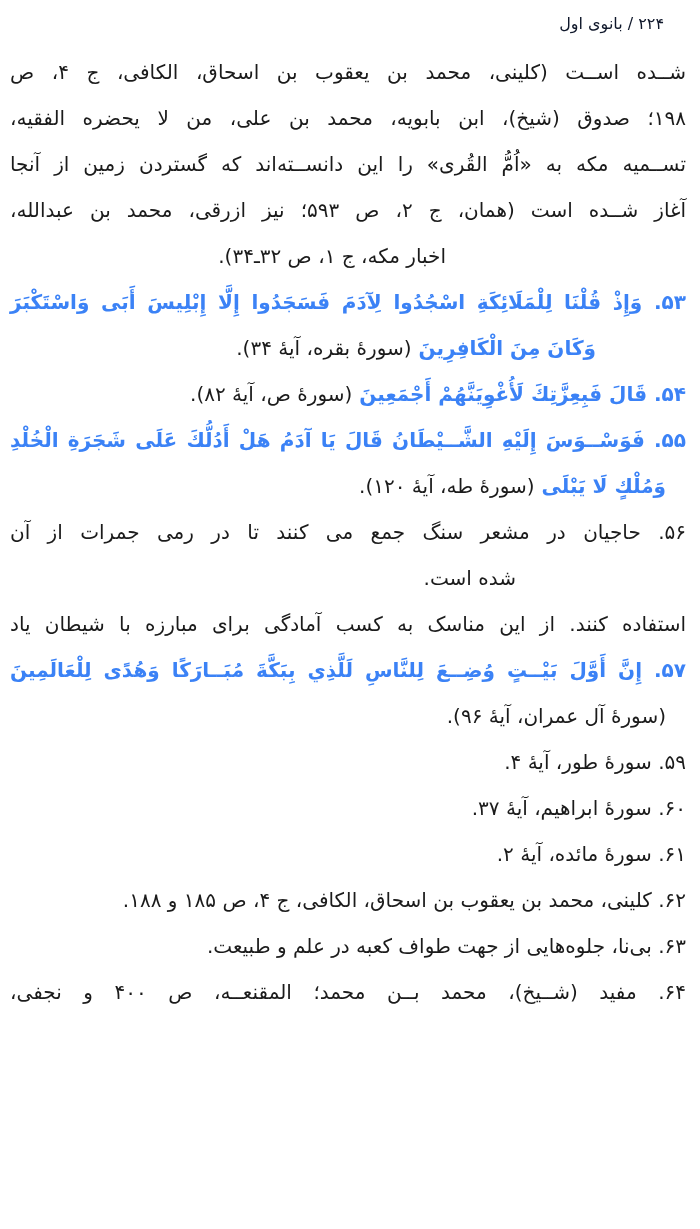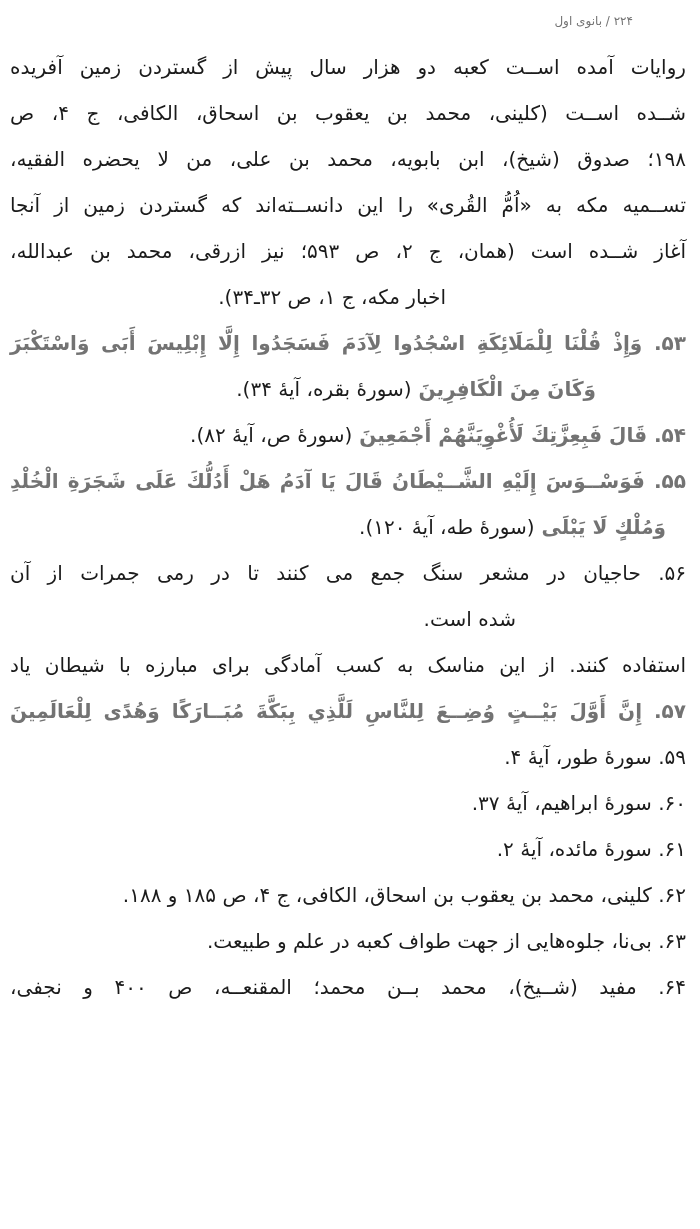--- a/index.html
+++ b/index.html
@@ -11,24 +11,24 @@
     position: relative;
     width: 700px;
     height: 1229px;
     background: #ffffff;
     overflow: hidden;
     font-family: "DejaVu Sans", sans-serif;
     color: #1b1b1b;
     direction: rtl;
   }
   .header {
-    margin: 14px 67px 0 0;
+    margin: 14px 36px 0 0;
     text-align: right;
-    font-size: 12px;
-    color: #737373;
+    font-size: 16px;
+    color: #0f172a;
   }
   .body {
     margin-top: 16px;
     padding: 0 14px 0 10px;
   }
   .line {
     direction: rtl;
     unicode-bidi: plaintext;
     font-size: 20px;
     line-height: 46px;
@@ -36,49 +36,49 @@
   }
   .just {
     text-align: justify;
     text-align-last: justify;
   }
   .end {
     text-align: right;
   }
   .verse {
     font-weight: 700;
-    color: #737373;
+    color: #3b82f6;
   }
   .plain {
     font-weight: 400;
   }
 </style>
 </head>
 <body>
 
 <div class="page">
   <div class="header">
     <span>۲۲۴ / بانوی اول</span>
   </div>
   <div class="body" id="body-lines">
-      <div class="line just"><span class="plain">روایات آمده اســت کعبه دو هزار سال پیش از گستردن زمین آفریده</span></div>
       <div class="line just"><span class="plain">شــده اســت (کلینی، محمد بن یعقوب بن اسحاق، الکافی، ج ۴، ص</span></div>
       <div class="line just"><span class="plain">۱۹۸؛ صدوق (شیخ)، ابن بابویه، محمد بن علی، من لا یحضره الفقیه،</span></div>
       <div class="line just"><span class="plain">تســمیه مکه به «اُمُّ القُری» را این دانســته‌اند که گستردن زمین از آنجا</span></div>
       <div class="line just"><span class="plain">آغاز شــده است (همان، ج ۲، ص ۵۹۳؛ نیز ازرقی، محمد بن عبدالله،</span></div>
       <div class="line end" style="padding-right: 240px;"><span class="plain">اخبار مکه، ج ۱، ص ۳۲ـ۳۴).</span></div>
       <div class="line just"><span class="verse">۵۳. وَإِذْ قُلْنَا لِلْمَلَائِكَةِ اسْجُدُوا لِآدَمَ فَسَجَدُوا إِلَّا إِبْلِيسَ أَبَى وَاسْتَكْبَرَ</span></div>
       <div class="line end" style="padding-right: 90px;"><span class="verse">وَكَانَ مِنَ الْكَافِرِينَ </span><span class="plain">(سورهٔ بقره، آیهٔ ۳۴).</span></div>
       <div class="line end"><span class="verse">۵۴. قَالَ فَبِعِزَّتِكَ لَأُغْوِيَنَّهُمْ أَجْمَعِينَ </span><span class="plain">(سورهٔ ص، آیهٔ ۸۲).</span></div>
       <div class="line just"><span class="verse">۵۵. فَوَسْــوَسَ إِلَيْهِ الشَّــيْطَانُ قَالَ يَا آدَمُ هَلْ أَدُلُّكَ عَلَى شَجَرَةِ الْخُلْدِ</span></div>
       <div class="line end" style="padding-right: 20px;"><span class="verse">وَمُلْكٍ لَا يَبْلَى </span><span class="plain">(سورهٔ طه، آیهٔ ۱۲۰).</span></div>
       <div class="line just"><span class="plain">۵۶. حاجیان در مشعر سنگ جمع می کنند تا در رمی جمرات از آن</span></div>
       <div class="line end" style="padding-right: 170px;"><span class="plain">شده است.</span></div>
       <div class="line just"><span class="plain">استفاده کنند. از این مناسک به کسب آمادگی برای مبارزه با شیطان یاد</span></div>
       <div class="line just"><span class="verse">۵۷. إِنَّ أَوَّلَ بَيْــتٍ وُضِــعَ لِلنَّاسِ لَلَّذِي بِبَكَّةَ مُبَــارَكًا وَهُدًى لِلْعَالَمِينَ</span></div>
+      <div class="line end" style="padding-right: 20px;"><span class="plain">(سورهٔ آل عمران، آیهٔ ۹۶).</span></div>
       <div class="line end"><span class="plain">۵۹. سورهٔ طور، آیهٔ ۴.</span></div>
       <div class="line end"><span class="plain">۶۰. سورهٔ ابراهیم، آیهٔ ۳۷.</span></div>
       <div class="line end"><span class="plain">۶۱. سورهٔ مائده، آیهٔ ۲.</span></div>
       <div class="line end"><span class="plain">۶۲. کلینی، محمد بن یعقوب بن اسحاق، الکافی، ج ۴، ص ۱۸۵ و ۱۸۸.</span></div>
       <div class="line end"><span class="plain">۶۳. بی‌نا، جلوه‌هایی از جهت طواف کعبه در علم و طبیعت.</span></div>
       <div class="line just"><span class="plain">۶۴. مفید (شــیخ)، محمد بــن محمد؛ المقنعــه، ص ۴۰۰ و نجفی،</span></div>
     </div>
 </div>
 
 </body></html>

